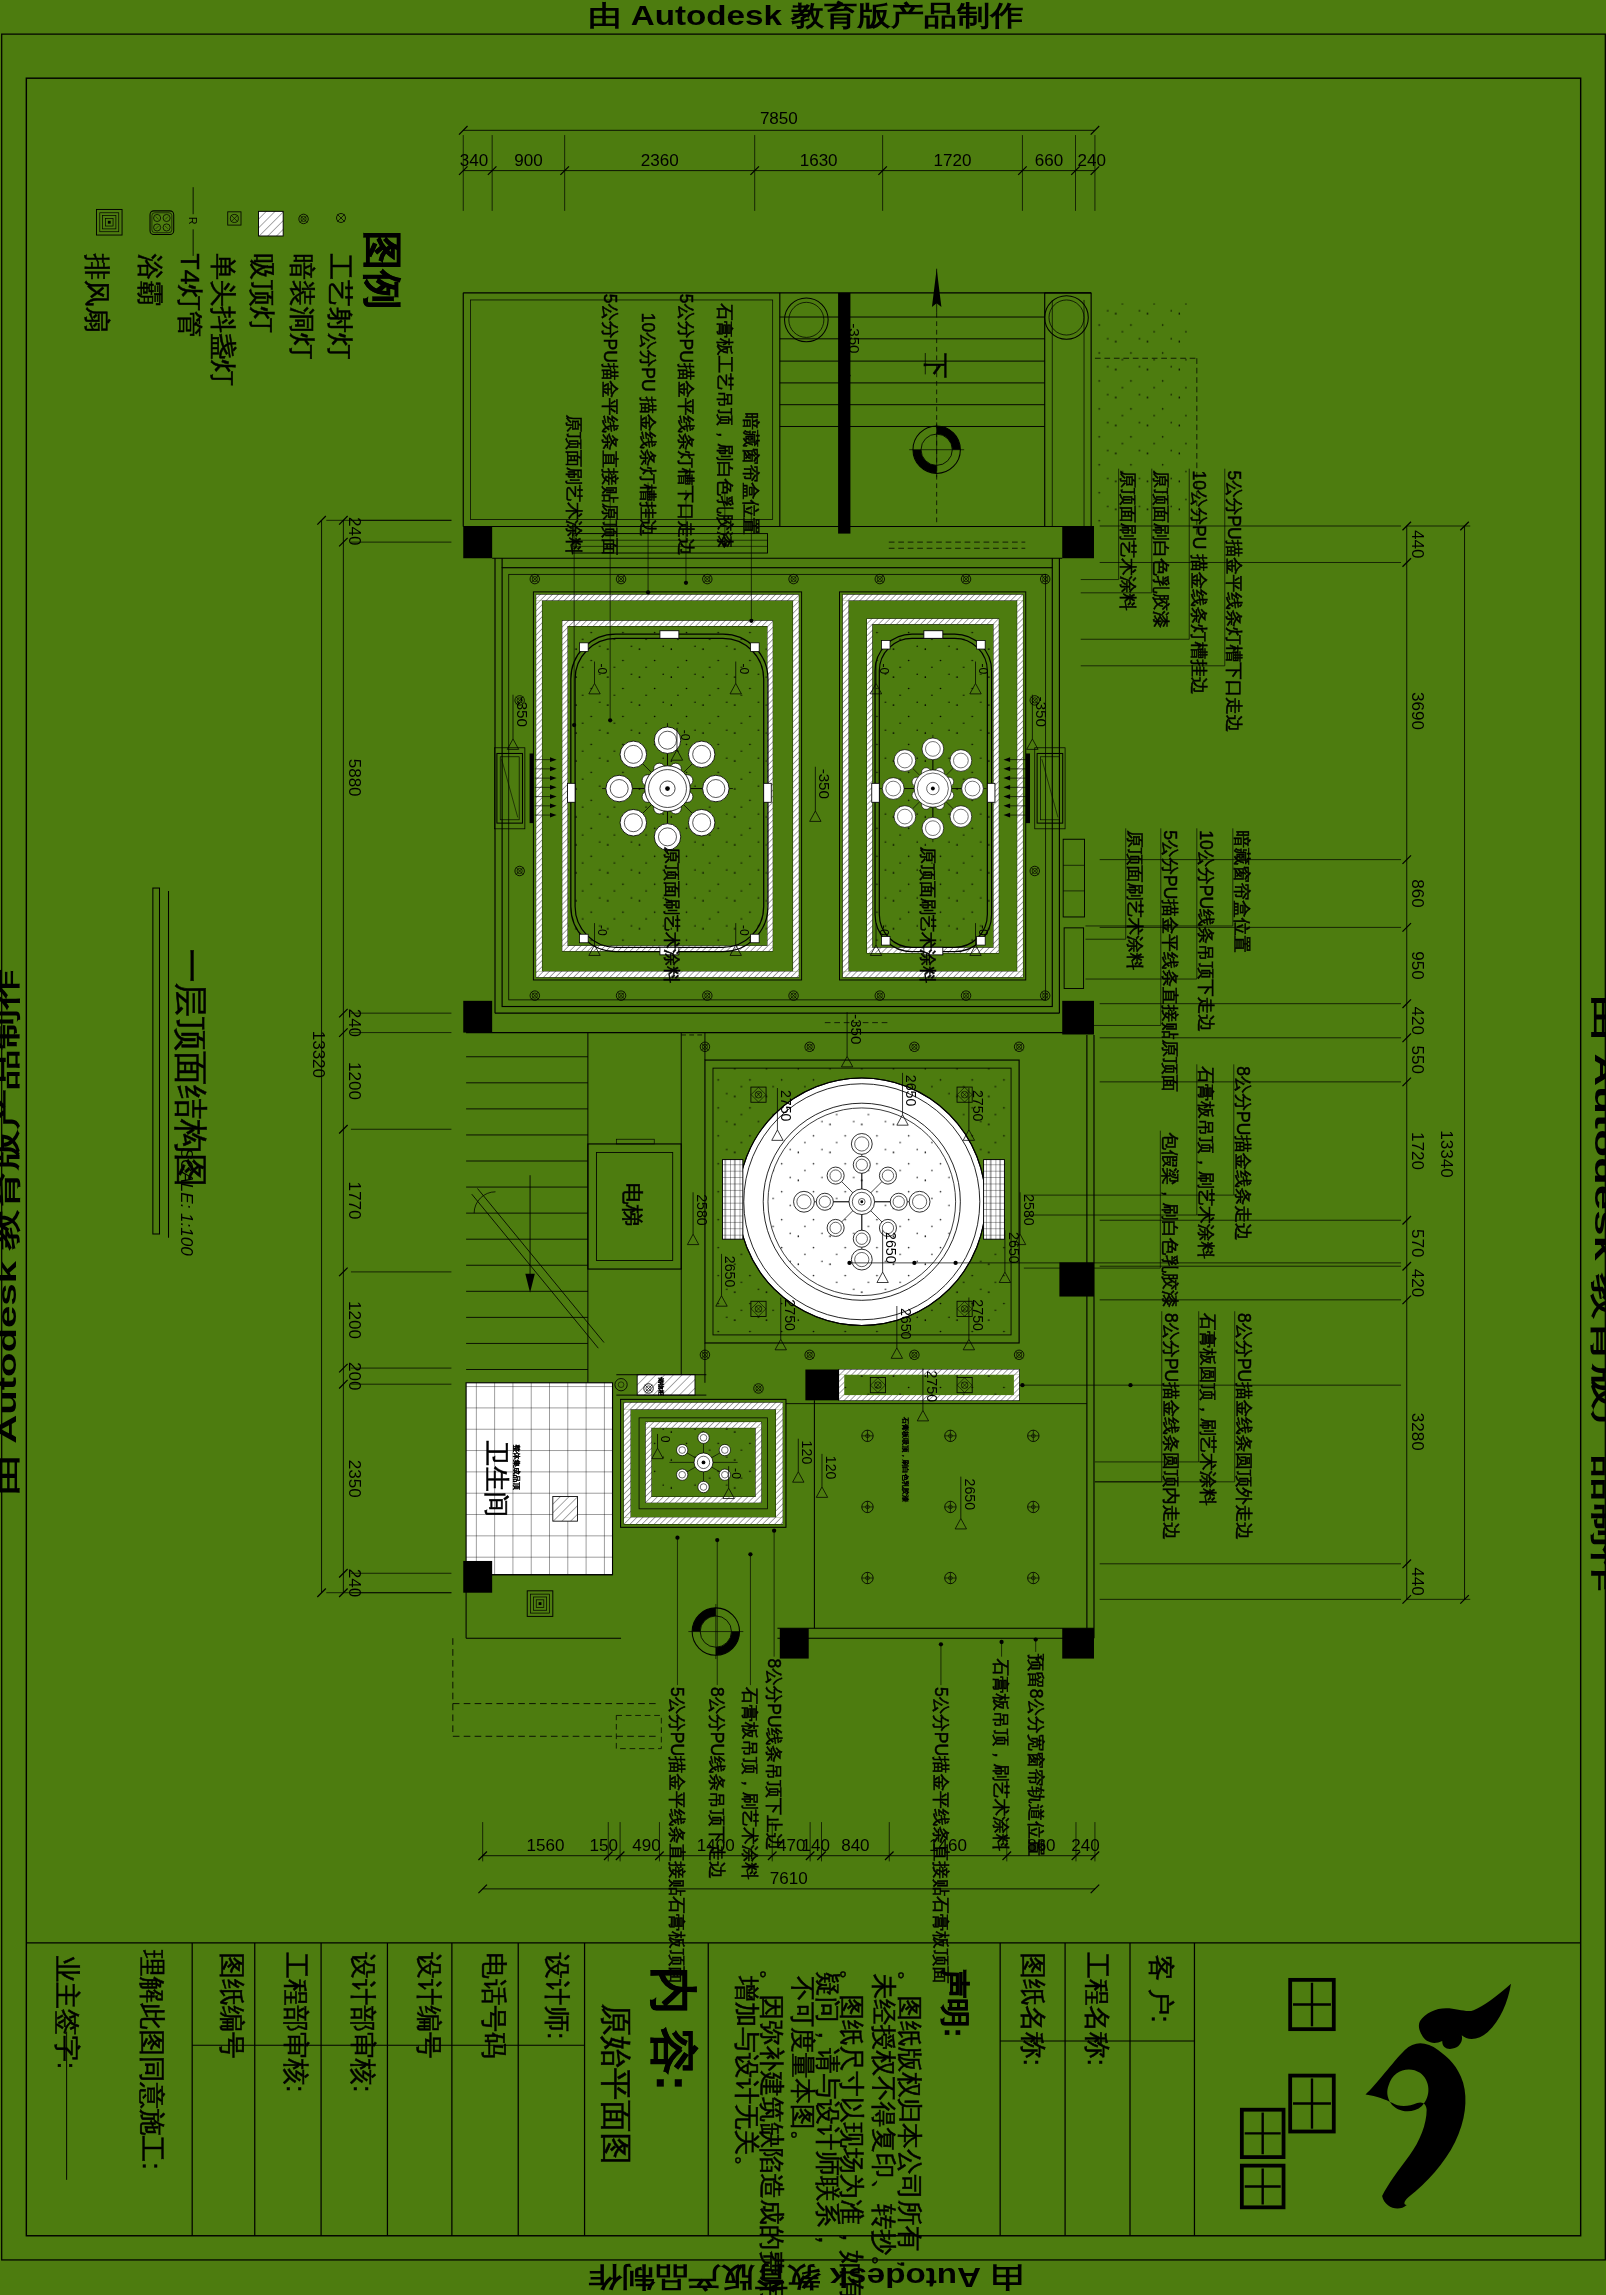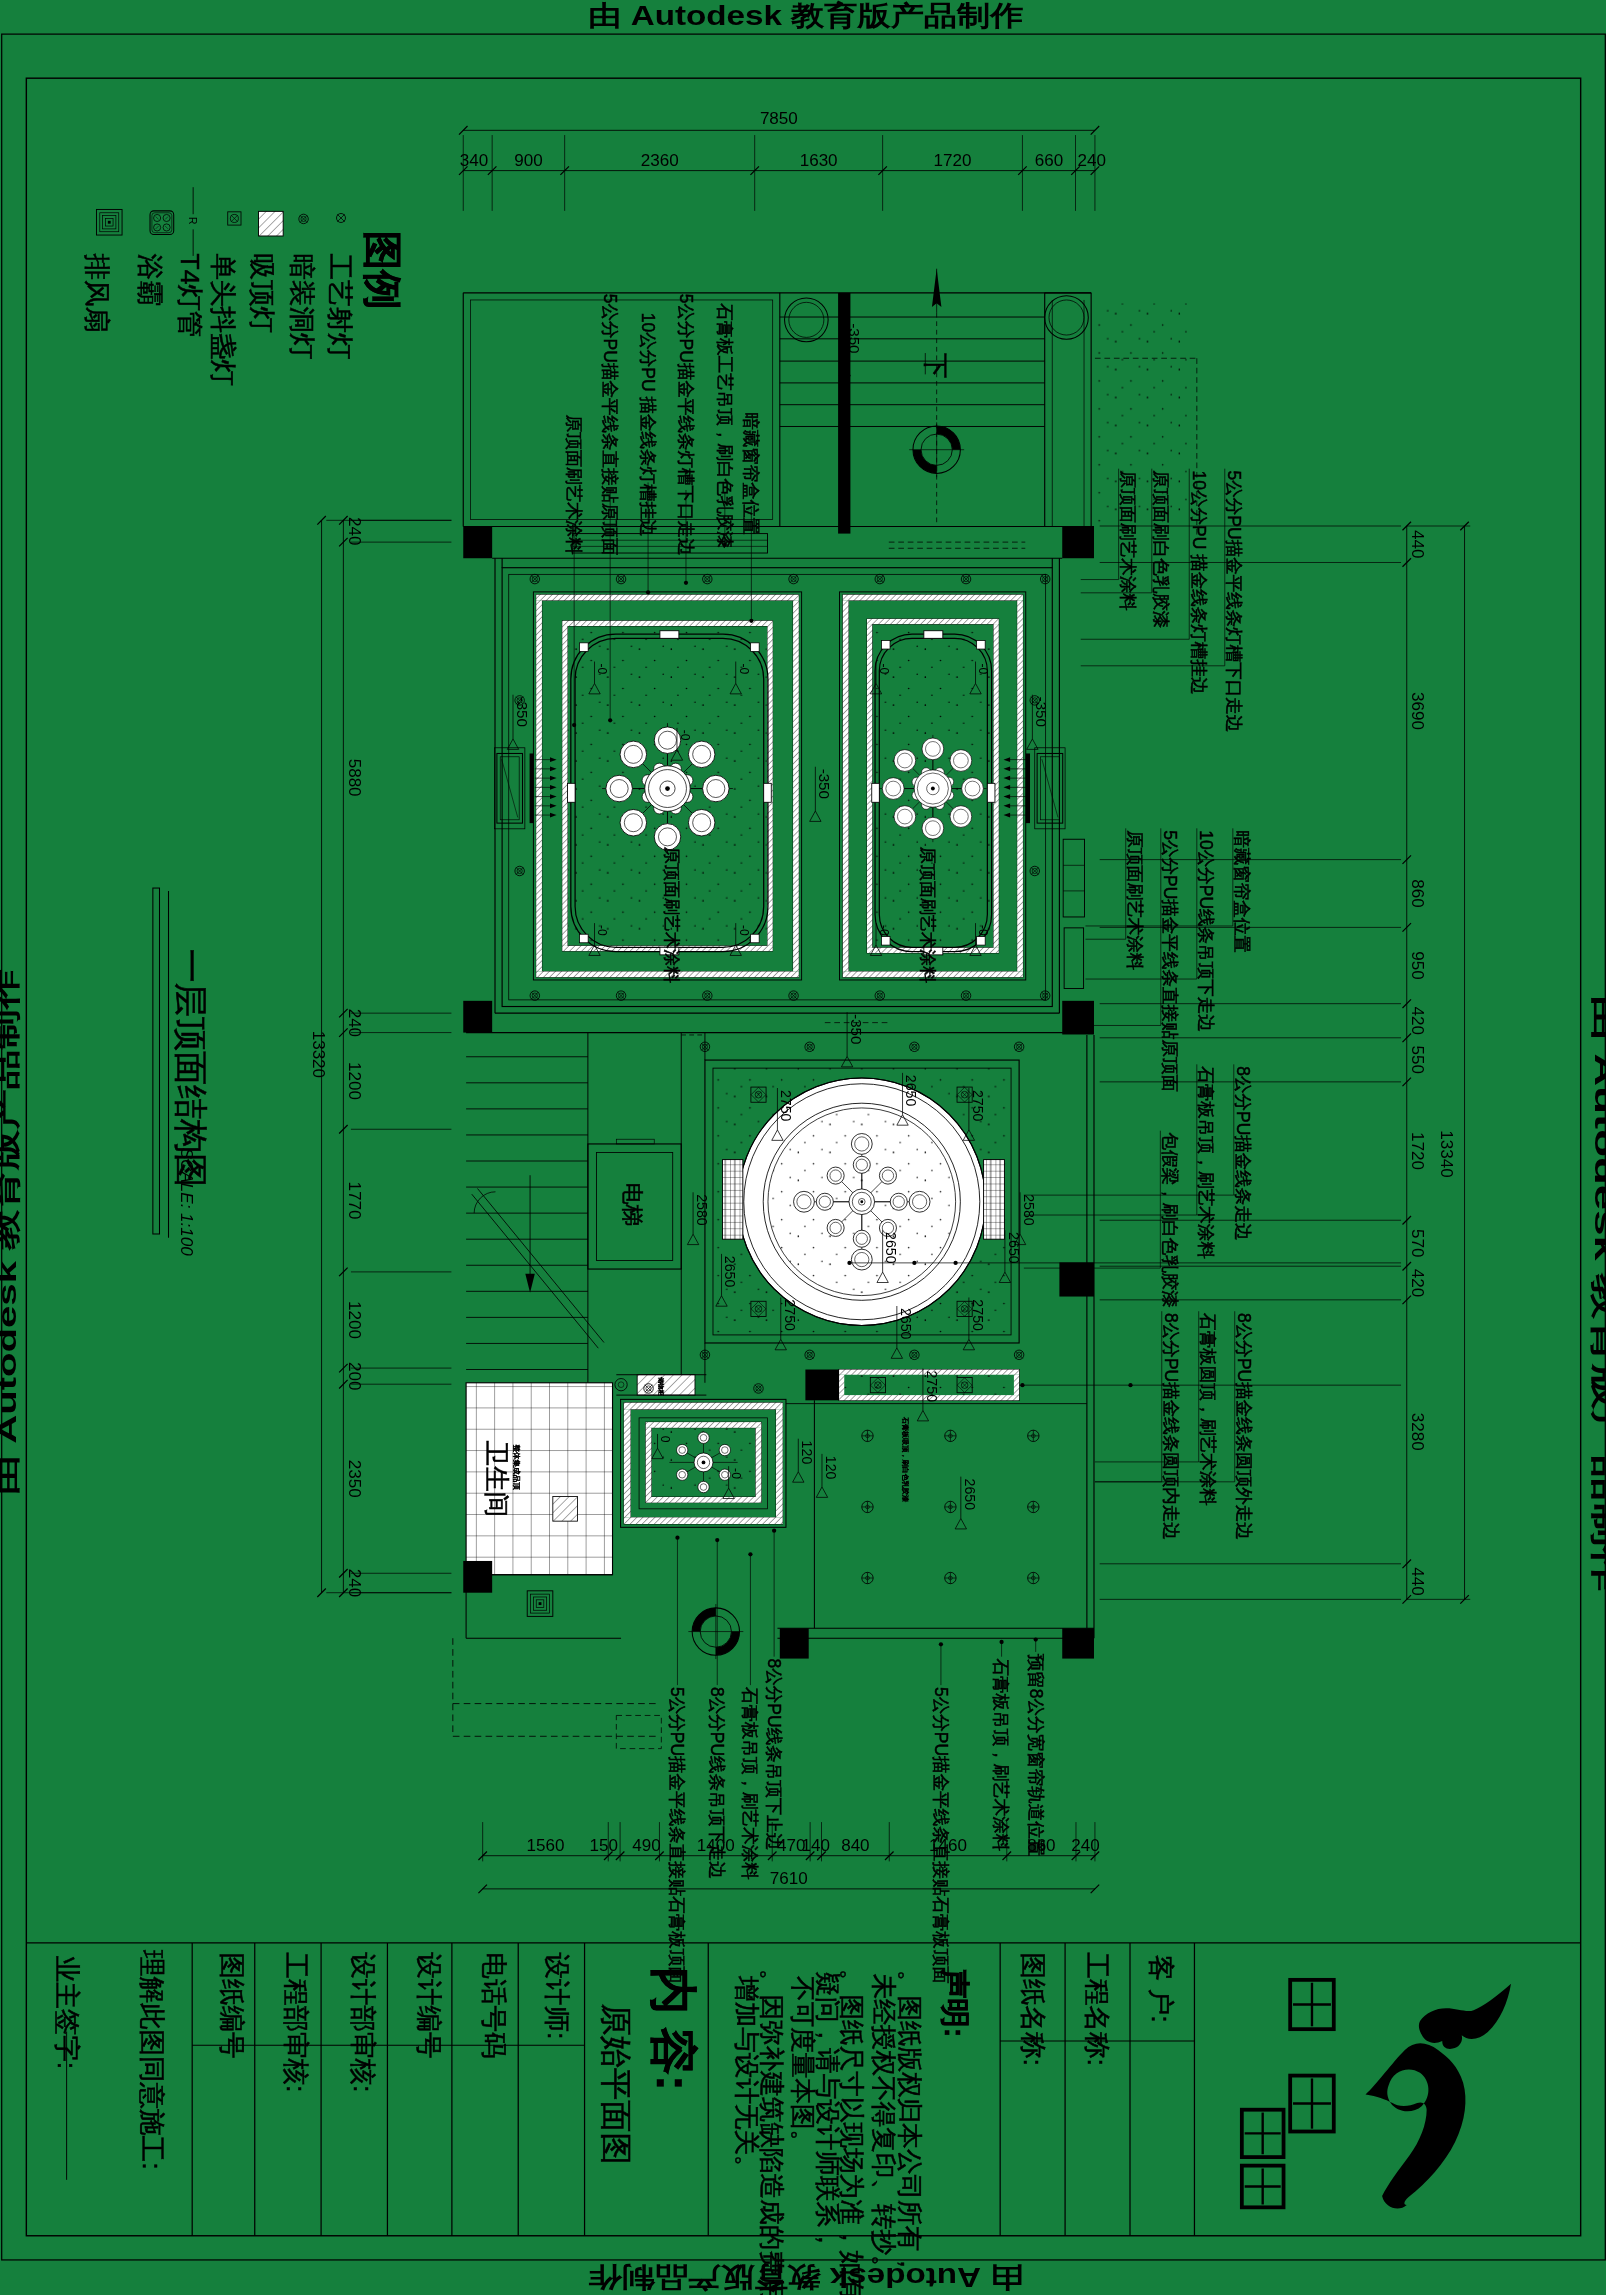--- a/index.html
+++ b/index.html
@@ -1,14 +1,14 @@
 <!DOCTYPE html>
 <html style="font-size:7.6px"><head><meta charset="utf-8"><style>
 html,body{margin:0;padding:0;background:#fff}
-.page{position:relative;width:1607px;height:2295px;background:#15803d;overflow:hidden}
+.page{position:relative;width:1607px;height:2295px;background:#4d7c0f;overflow:hidden}
 text{font-family:"Liberation Sans",sans-serif;fill:#000}
 .cj{stroke:#000;stroke-width:1.1px}
 </style></head><body>
 <div class="page">
 <svg width="1607" height="2295" viewBox="0 0 3390 4843">
 <defs>
 <pattern id="h45" width="9" height="9" patternUnits="userSpaceOnUse" patternTransform="rotate(45)">
  <rect width="9" height="9" fill="#fff"></rect>
           <line x1="0" y1="0" x2="0" y2="9" stroke="#000" stroke-width="1.5"></line>
 </pattern>

